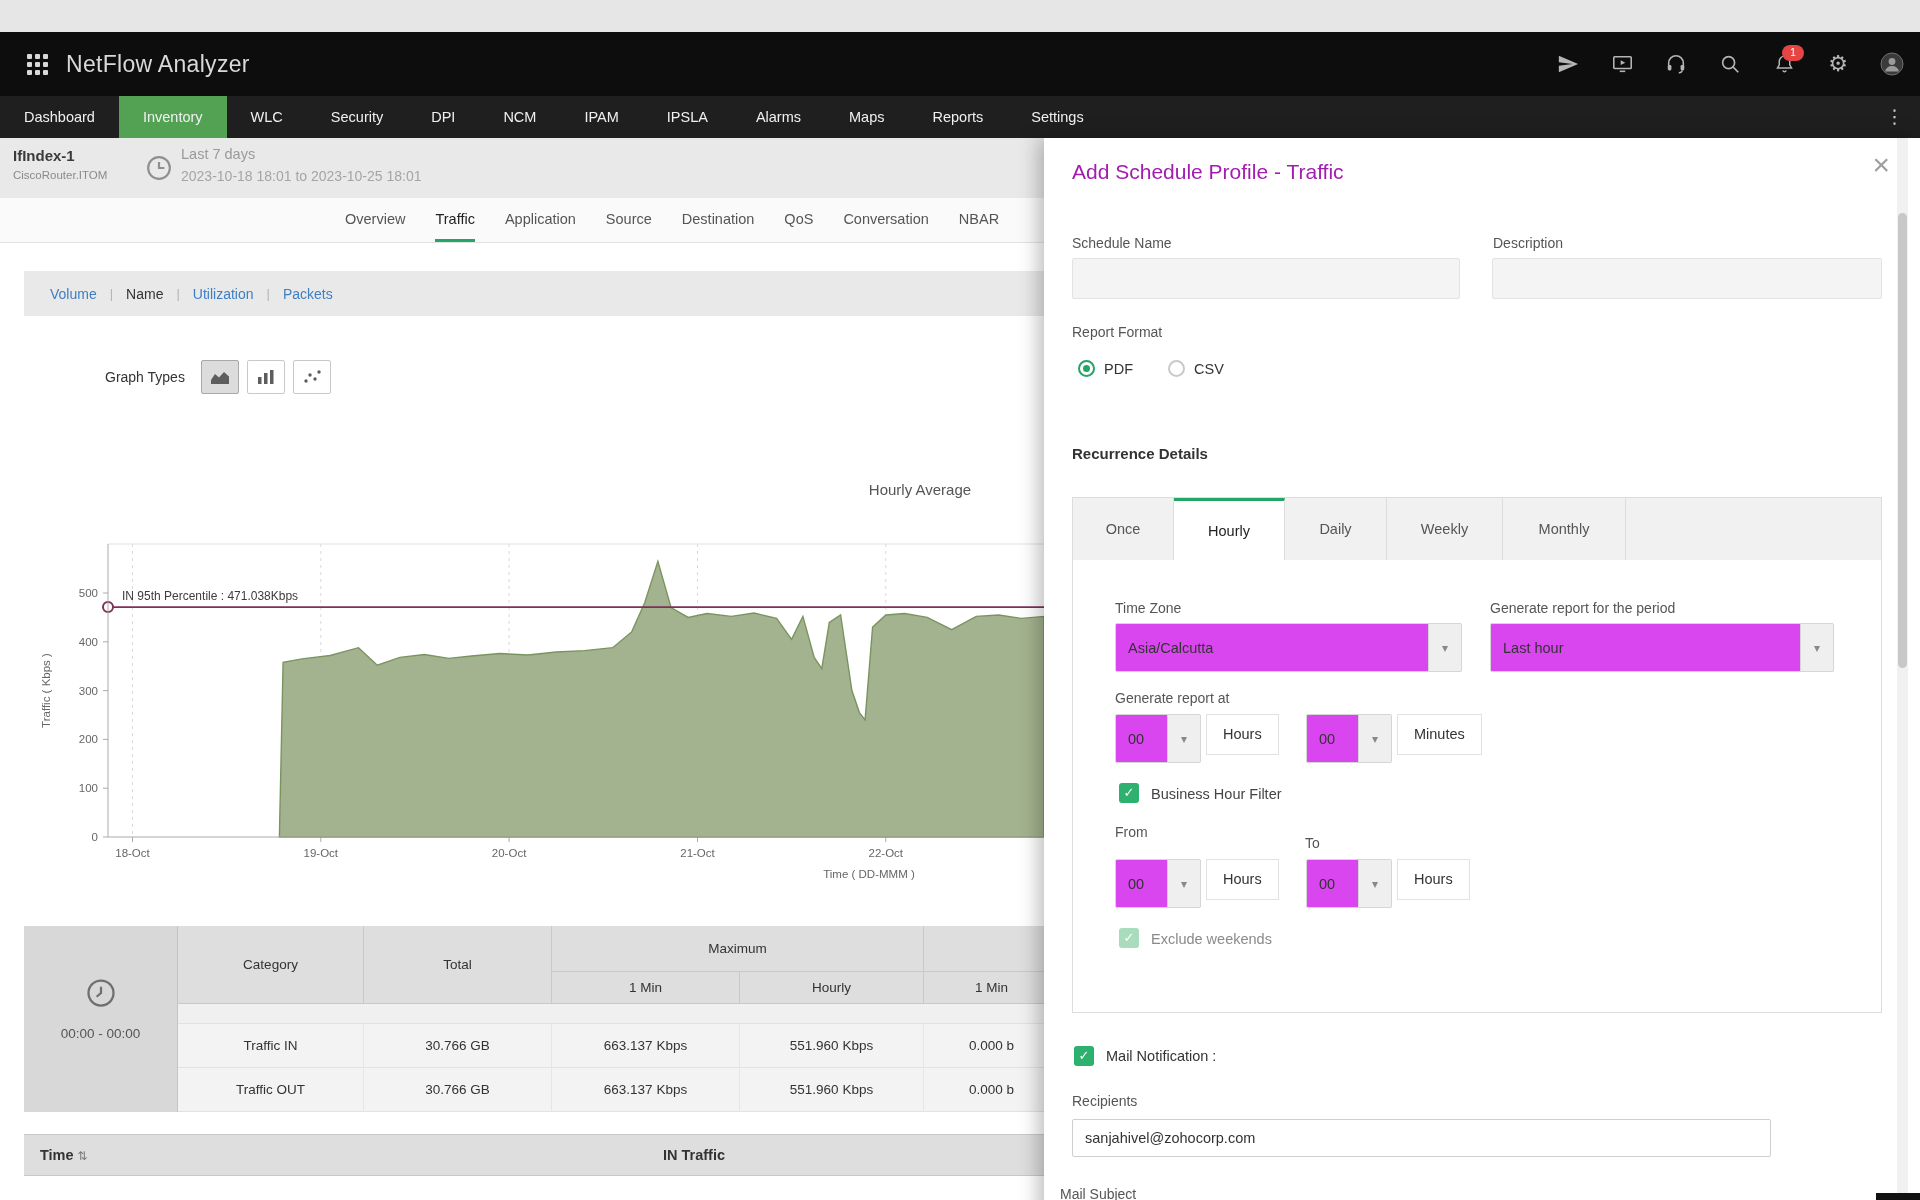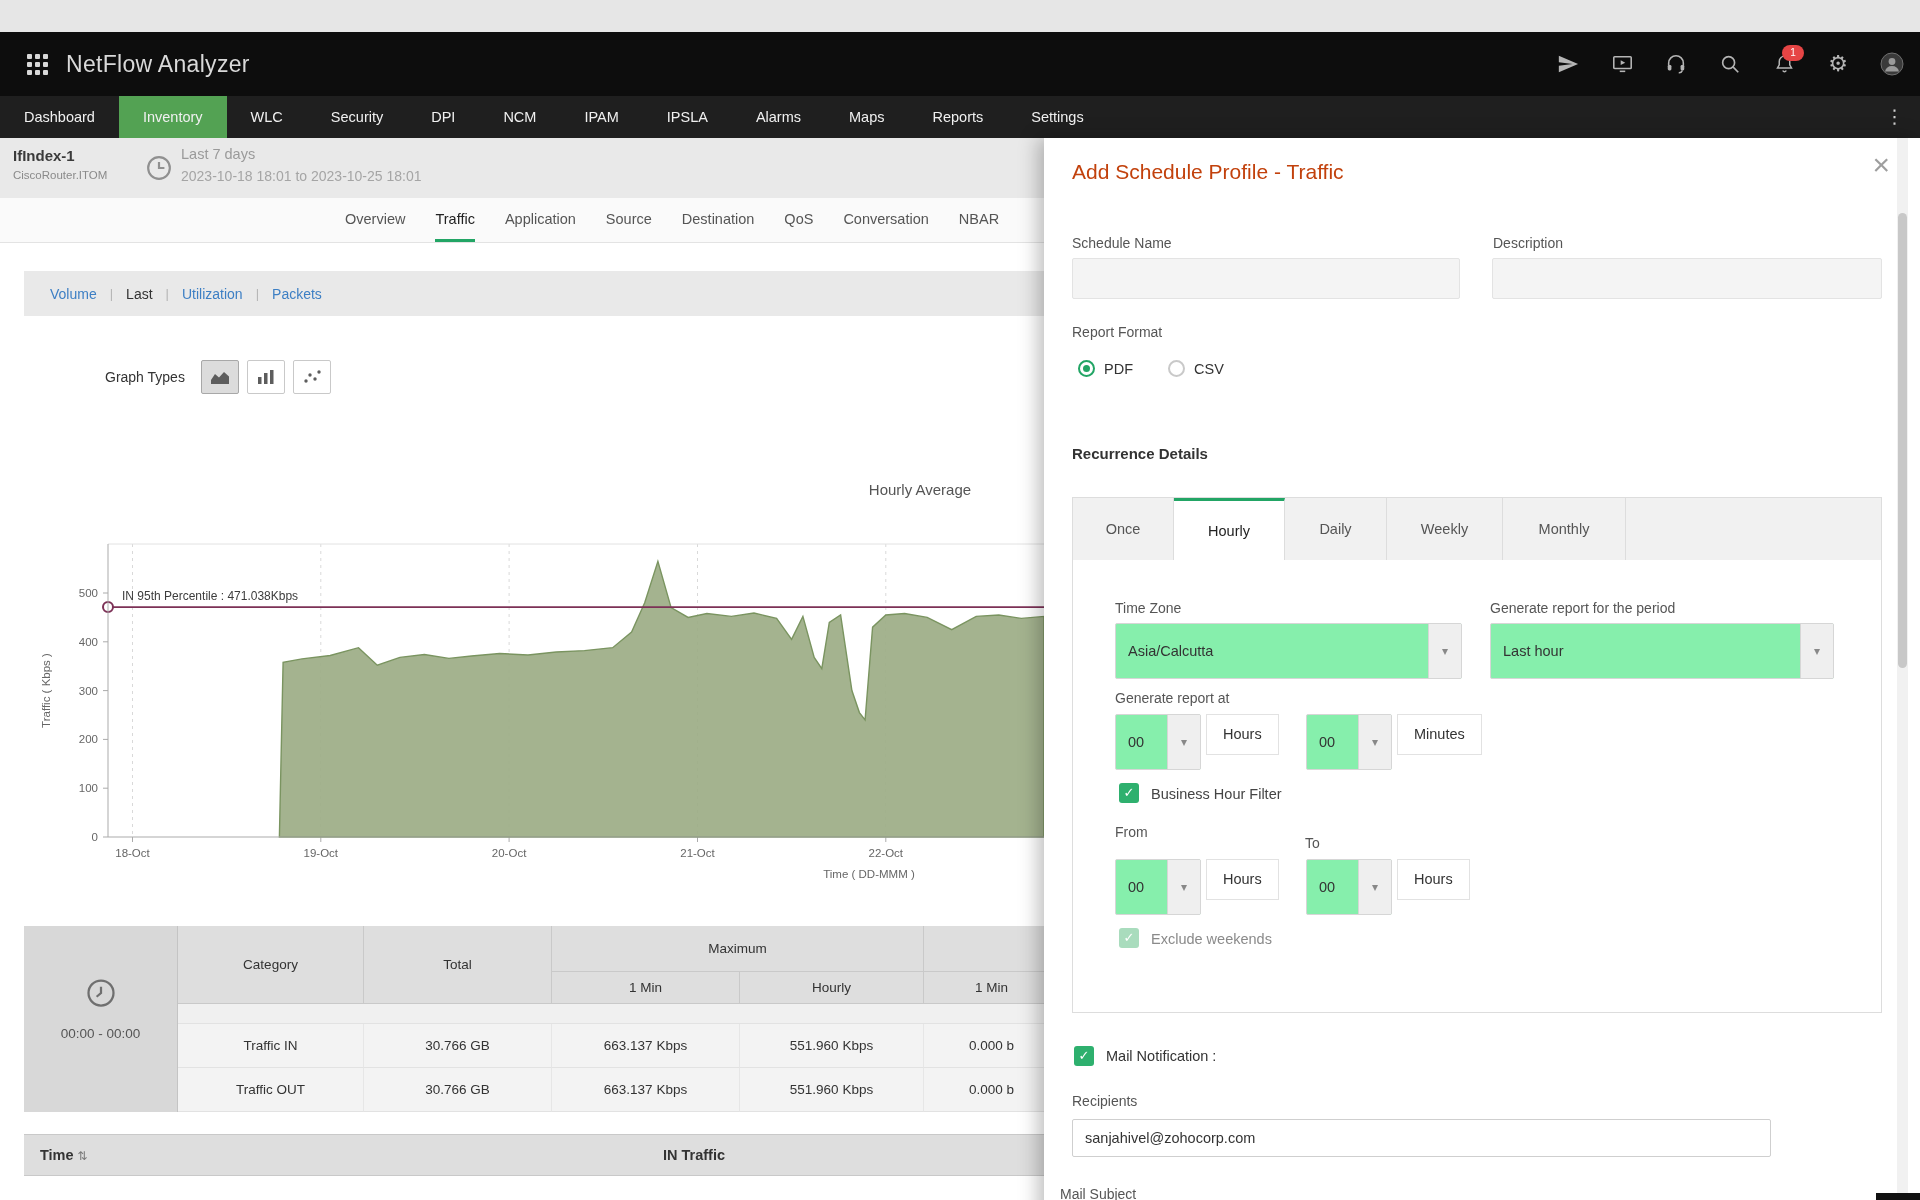--- a/index.html
+++ b/index.html
@@ -73,42 +73,42 @@
   
   #timeband{position:absolute;left:24px;top:1102px;width:1036px;height:42px;background:#dedede;
             border-top:1px solid #c9c9c9;border-bottom:1px solid #c9c9c9;box-sizing:border-box;}
   .tb-time{position:absolute;left:16px;top:0;line-height:40px;font-size:14.5px;font-weight:bold;color:#333;}
   .sort-glyph{font-size:12px;color:#777;margin-left:4px;font-weight:normal;}
   .tb-intraffic{position:absolute;left:590px;width:160px;top:0;line-height:40px;text-align:center;
                 font-size:14.5px;font-weight:bold;color:#333;}
   
   #modal{position:absolute;left:1044px;top:106px;width:876px;height:1094px;background:#fff;
          box-shadow:-6px 0 18px rgba(0,0,0,.25);overflow:hidden;z-index:5;}
-  .m-title{position:absolute;left:28px;top:22px;font-size:21px;color:#c2410c;}
+  .m-title{position:absolute;left:28px;top:22px;font-size:21px;color:#a21caf;}
   .m-close{position:absolute;right:30px;top:12px;font-size:30px;color:#9e9e9e;cursor:pointer;line-height:30px;}
   .lbl{position:absolute;font-size:14px;color:#555;}
   .inp{position:absolute;height:41px;background:#f4f4f4;border:1px solid #e3e3e3;border-radius:2px;
        box-sizing:border-box;font-family:"Liberation Sans",sans-serif;font-size:14.5px;color:#333;padding:16px 12px;}
   .inp.white{background:#fff;border-color:#cfcfcf;}
   .radio{width:17px;height:17px;border-radius:50%;box-sizing:border-box;display:inline-block;}
   .radio.sel{border:2px solid #22a565;position:relative;}
   .radio.sel::after{content:"";position:absolute;left:3px;top:3px;right:3px;bottom:3px;background:#22a565;border-radius:50%;}
   .radio.un{border:2px solid #c9c9c9;background:#fff;}
   .fmt-row{position:absolute;left:34px;top:222px;display:flex;align-items:center;gap:9px;}
   .fmt-lbl{font-size:14.5px;color:#333;}
   .m-heading{position:absolute;left:28px;top:307px;font-size:15px;font-weight:bold;color:#333;}
   .rtabs{position:absolute;left:28px;top:359px;width:810px;height:64px;display:flex;
          border:1px solid #ddd;background:#f1f1f1;box-sizing:border-box;}
   .rtab{border-right:1px solid #ddd;display:flex;align-items:center;justify-content:center;
         font-size:14.5px;color:#555;cursor:pointer;box-sizing:border-box;background:#f1f1f1;}
   .rtab.active{background:#fff;border-top:3px solid #22a565;color:#222;}
   .rtab-fill{flex:1;background:#f1f1f1;}
   .panel{position:absolute;left:28px;top:422px;width:810px;height:453px;background:#fff;
          border:1px solid #ddd;border-top:none;box-sizing:border-box;}
-  .dd{position:absolute;height:56px;border:1px solid #d6d6d6;background:#86efac;display:flex;
+  .dd{position:absolute;height:49px;border:1px solid #d6d6d6;background:#d946ef;display:flex;
       align-items:center;box-sizing:border-box;border-radius:2px;cursor:pointer;}
   .dd .val{flex:1;padding:0 12px;font-size:14.5px;color:#333;white-space:nowrap;}
   .dd .arrow{width:32px;align-self:stretch;border-left:1px solid #d6d6d6;background:#efefef;
              display:flex;align-items:center;justify-content:center;color:#888;font-size:12px;}
   .addon{position:absolute;height:41px;line-height:39px;padding:0 16px;border:1px solid #e2e2e2;
          background:#fff;font-size:14.5px;color:#333;box-sizing:border-box;}
   .chk{position:absolute;width:20px;height:20px;border-radius:3px;background:#2eb06e;color:#fff;
        font-size:13px;line-height:20px;text-align:center;cursor:pointer;}
   .chk.light{background:#a9dcbd;}
   .chklbl{position:absolute;font-size:14.5px;color:#444;}
@@ -223,21 +223,21 @@
     <div class="vtab">Source</div>
     <div class="vtab">Destination</div>
     <div class="vtab">QoS</div>
     <div class="vtab">Conversation</div>
     <div class="vtab">NBAR</div>
   </div>
 
   <div id="subtabs">
     <span class="subtab">Volume</span>
     <span class="subtab-sep">|</span>
-    <span class="subtab active">Last</span>
+    <span class="subtab active">Name</span>
     <span class="subtab-sep">|</span>
     <span class="subtab">Utilization</span>
     <span class="subtab-sep">|</span>
     <span class="subtab">Packets</span>
   </div>
 
   <div id="gt-row">
     <span class="gt-label">Graph Types</span>
     <button class="gt-btn active">
       <svg width="20" height="16" viewBox="0 0 20 16">

